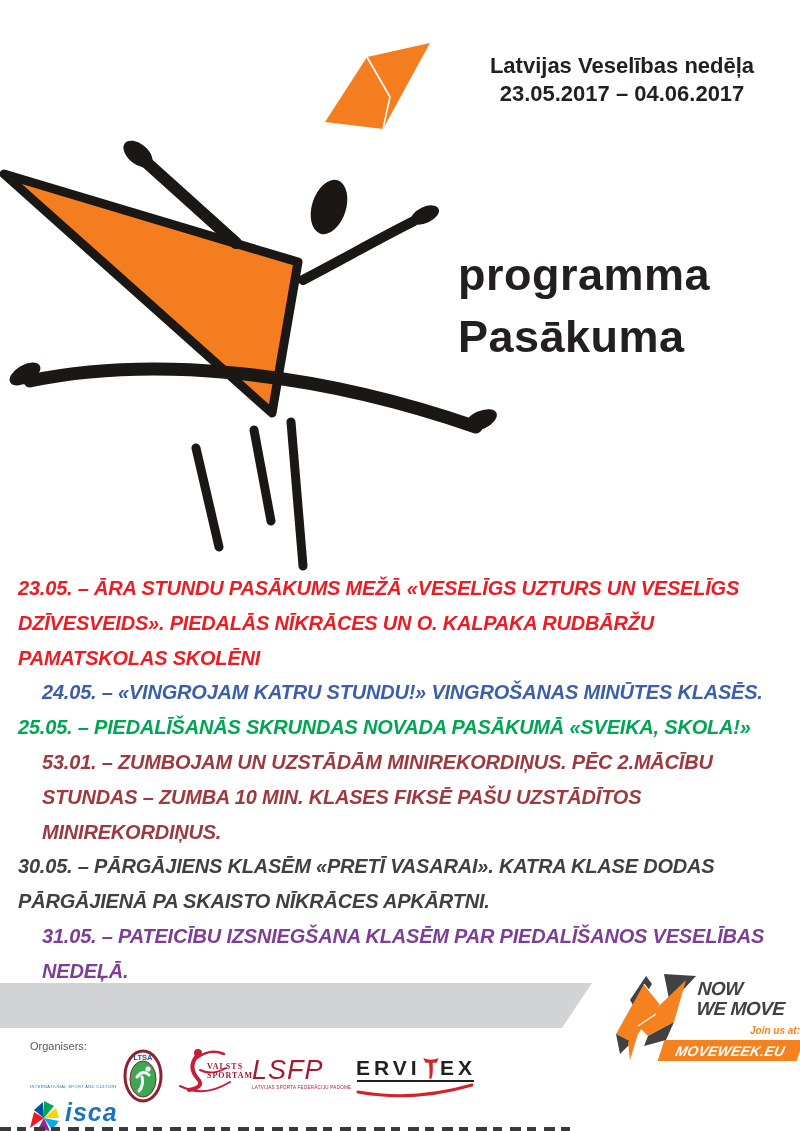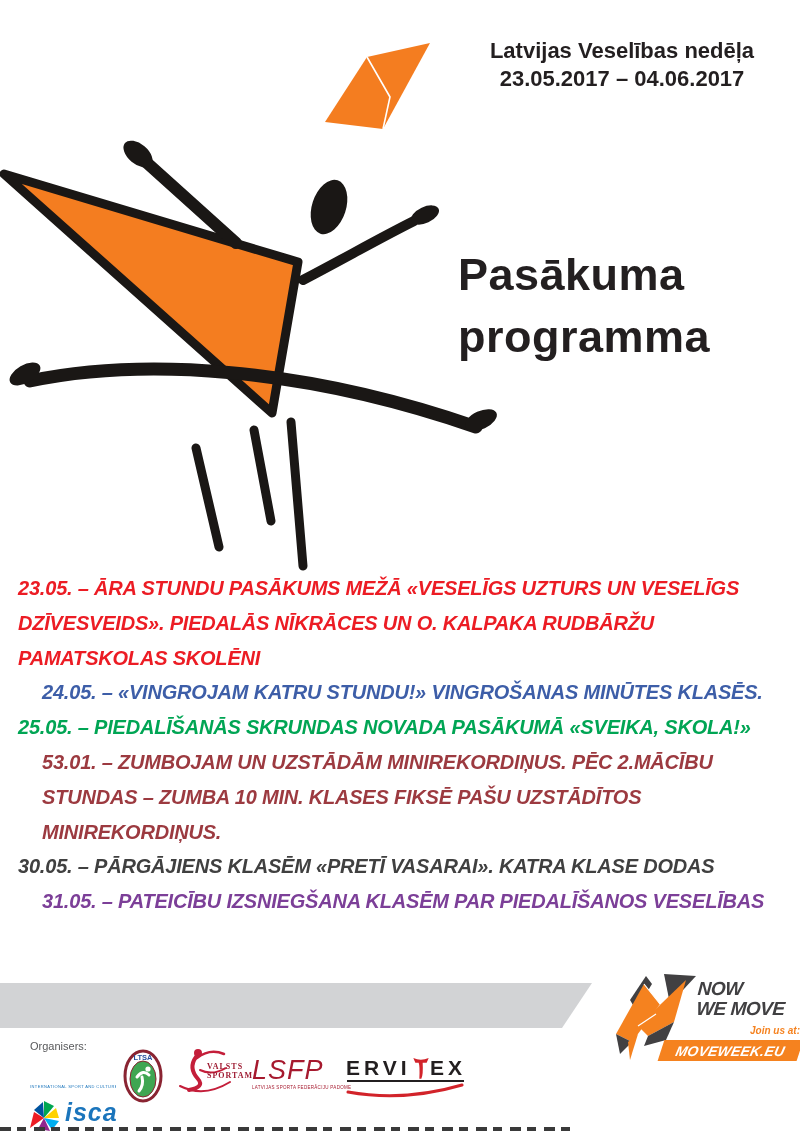--- a/index.html
+++ b/index.html
@@ -1,21 +1,21 @@
 <!DOCTYPE html>
 <html><head>
 <meta charset="utf-8">
 <style>
   html,body{margin:0;padding:0;background:#888;}
   .page{position:relative;width:800px;height:1131px;background:#ffffff;overflow:hidden;
         font-family:"Liberation Sans",sans-serif;margin:0 auto;}
   .abs{position:absolute;}
 
   
-  .hdr-text{left:452px;top:37px;width:340px;text-align:center;
+  .hdr-text{left:452px;top:52px;width:340px;text-align:center;
             font-weight:bold;font-size:22px;line-height:28px;color:#231f20;}
 
   
   .big-title{left:458px;top:244px;font-weight:bold;font-size:45px;line-height:62px;
              color:#231f20;letter-spacing:0.5px;}
 
   
   .program{left:18px;top:571px;width:770px;font-weight:bold;font-style:italic;
            font-size:20px;line-height:34.8px;letter-spacing:-0.2px;}
   .pitem{white-space:nowrap;}
@@ -40,21 +40,21 @@
   .isca{left:28px;top:1100px;display:flex;align-items:flex-start;}
   .isca-name{color:#1b75bc;font-weight:bold;font-style:italic;font-size:25px;
              line-height:24px;letter-spacing:1px;}
   .isca-cap{left:30px;top:1084px;width:86px;font-size:4px;color:#1b75bc;
             letter-spacing:0.4px;white-space:nowrap;overflow:hidden;}
   .valsts-text{left:207px;top:1062px;font-family:"Liberation Serif",serif;font-size:8px;
                line-height:9px;color:#9e1b32;letter-spacing:1px;font-weight:bold;}
   .lsfp{left:252px;top:1058px;color:#a6192e;}
   .lsfp-name{font-size:27px;line-height:24px;font-weight:normal;font-style:italic;letter-spacing:1px;}
   .lsfp-cap{font-size:4.5px;letter-spacing:0.3px;margin-top:3px;white-space:nowrap;}
-  .ervitex{left:346px;top:1056px;width:120px;}
+  .ervitex{left:356px;top:1056px;width:120px;}
   .ervitex-row{display:flex;align-items:flex-start;color:#231f20;
                font-weight:bold;font-size:21px;letter-spacing:4px;line-height:24px;}
   .erv-underline{position:absolute;left:1px;top:24px;width:117px;height:1.5px;background:#231f20;}
 
   
   .cutoff{left:0;top:1127px;width:576px;height:4px;
           background:repeating-linear-gradient(90deg,#3a3a3a 0 11px,transparent 11px 17px,#3a3a3a 17px 26px,transparent 26px 34px);}
 </style>
 </head>
 <body>
@@ -85,22 +85,22 @@
     <ellipse cx="425" cy="85" rx="15" ry="8" fill="#1a1715" transform="rotate(-25 425 85)"></ellipse>
 
     <ellipse cx="329" cy="77" rx="17" ry="28" fill="#1a1715" transform="rotate(18 329 77)"></ellipse>
 
     <path d="M196,318 L219,417" stroke="#1a1715" stroke-width="9" stroke-linecap="round"></path>
     <path d="M254,300 L271,391" stroke="#1a1715" stroke-width="9" stroke-linecap="round"></path>
     <path d="M291,292 L303,436" stroke="#1a1715" stroke-width="9" stroke-linecap="round"></path>
   </svg>
 
   <div class="abs big-title">
+    <div>programma</div>
     <div>Pasākuma</div>
-    <div>programma</div>
   </div>
 
   <div class="abs program">
     <div class="pitem" style="color: rgb(236, 28, 36);">
       <div>23.05. – ĀRA STUNDU PASĀKUMS MEŽĀ «VESELĪGS UZTURS UN VESELĪGS</div>
       <div>DZĪVESVEIDS». PIEDALĀS NĪKRĀCES UN O. KALPAKA RUDBĀRŽU</div>
       <div>PAMATSKOLAS SKOLĒNI</div>
     </div>
     <div class="pitem indent" style="color: rgb(61, 94, 168);">
       <div>24.05. – «VINGROJAM KATRU STUNDU!» VINGROŠANAS MINŪTES KLASĒS.</div>
@@ -108,23 +108,25 @@
     <div class="pitem" style="color: rgb(0, 165, 84);">
       <div>25.05. – PIEDALĪŠANĀS SKRUNDAS NOVADA  PASĀKUMĀ «SVEIKA, SKOLA!»</div>
     </div>
     <div class="pitem indent" style="color: rgb(156, 58, 64);">
       <div>53.01. – ZUMBOJAM UN UZSTĀDĀM MINIREKORDIŅUS. PĒC 2.MĀCĪBU</div>
       <div>STUNDAS – ZUMBA 10 MIN. KLASES FIKSĒ PAŠU UZSTĀDĪTOS</div>
       <div>MINIREKORDIŅUS.</div>
     </div>
     <div class="pitem" style="color: #404040;">
       <div>30.05. – PĀRGĀJIENS KLASĒM «PRETĪ VASARAI». KATRA KLASE DODAS</div>
+      <div>PĀRGĀJIENĀ PA SKAISTO NĪKRĀCES APKĀRTNI.</div>
     </div>
     <div class="pitem indent" style="color: rgb(124, 63, 152);">
       <div>31.05. – PATEICĪBU IZSNIEGŠANA KLASĒM PAR PIEDALĪŠANOS VESELĪBAS</div>
+      <div>NEDEĻĀ.</div>
     </div>
   </div>
 
   <div class="abs gray-band"></div>
 
   <svg class="abs" style="left:610px;top:974px;" width="92" height="88" viewBox="0 0 92 88">
     <polygon points="54,0 86,2 60,30" fill="#414042"></polygon>
     <polygon points="20,26 36,2 42,10 26,36" fill="#414042"></polygon>
     <polygon points="34,10 50,30 22,68 6,60" fill="#f5821f"></polygon>
     <polygon points="6,60 22,68 10,80" fill="#414042"></polygon>

